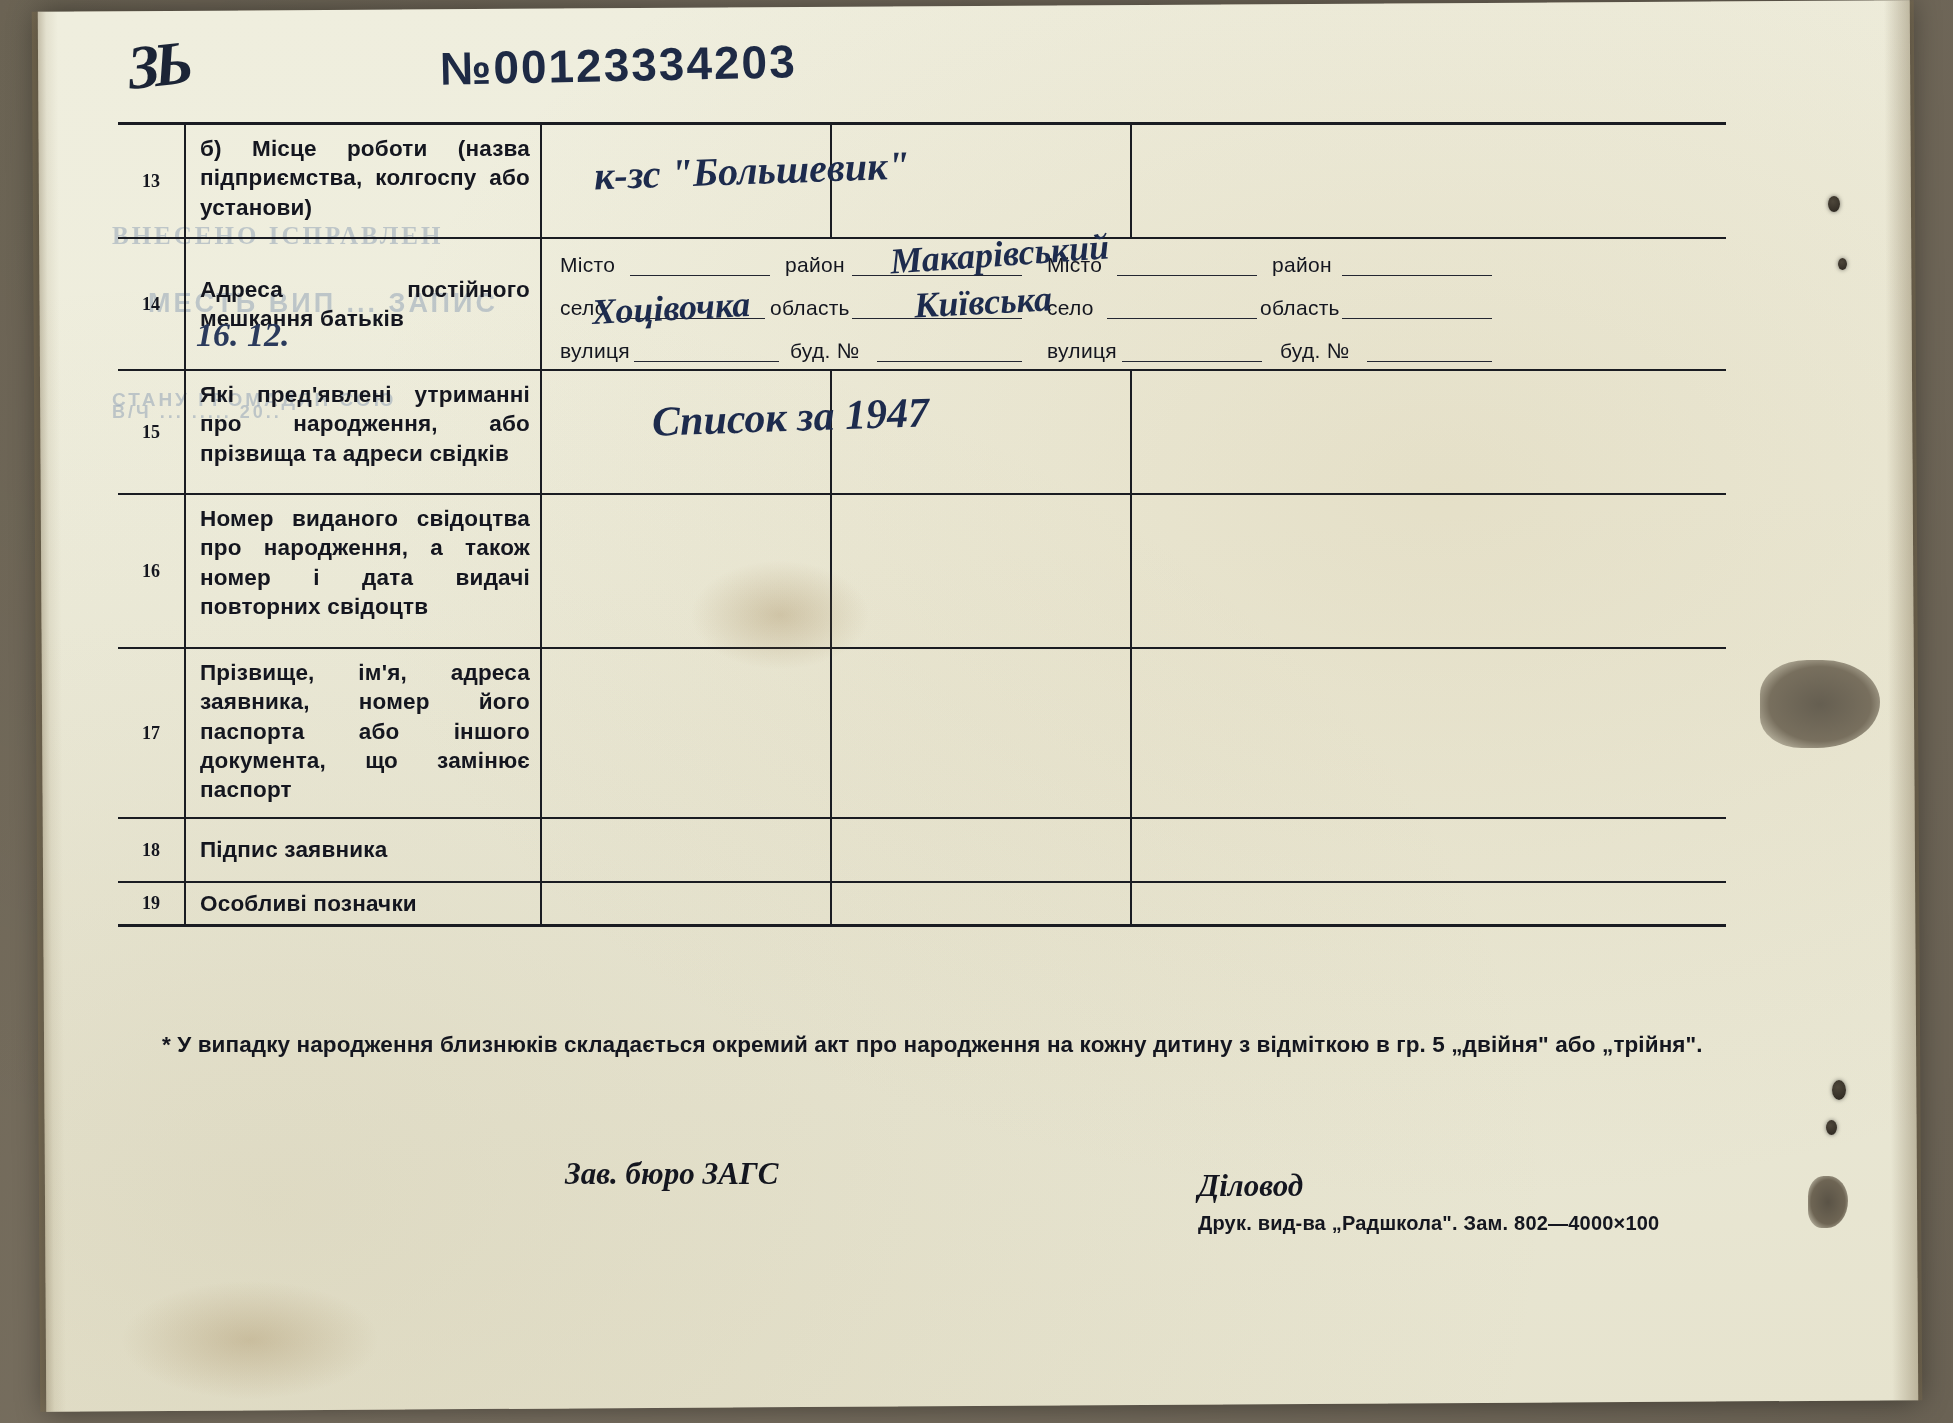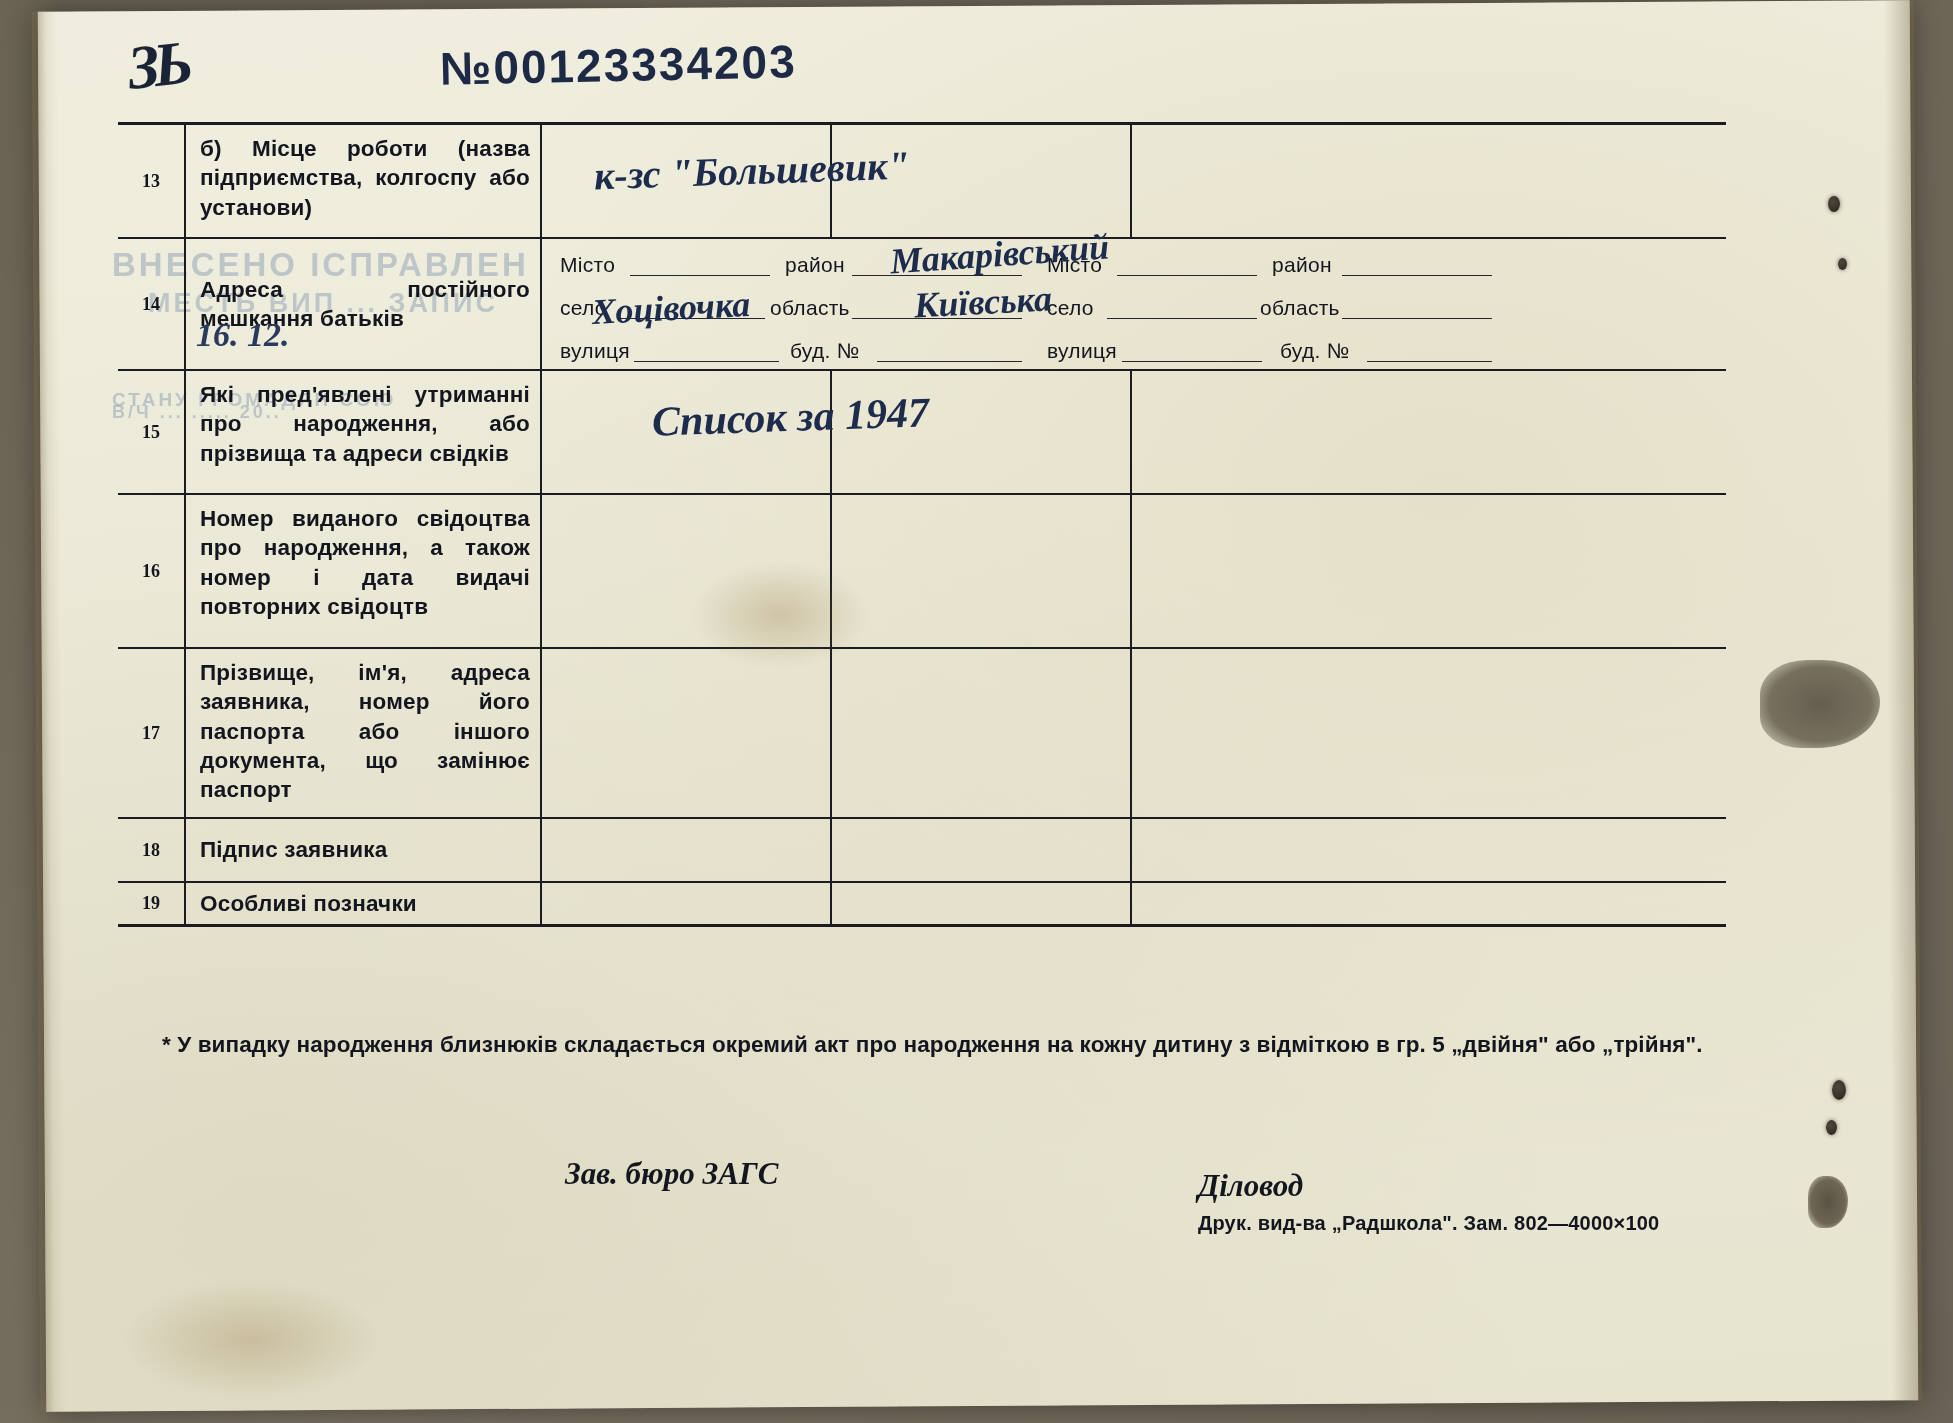--- a/index.html
+++ b/index.html
@@ -63,21 +63,21 @@
   .stamp {
     position: absolute;
     color: #7b90ad;
     opacity: 0.42;
     font-family: "Liberation Sans", sans-serif;
     font-weight: bold;
     letter-spacing: 3px;
     pointer-events: none;
     white-space: nowrap;
   }
-  .stamp.s1 { left: 112px; top: 246px; font-size: 33px; }
+  .stamp.s1 { left: 112px; top: 222px; font-size: 25px; font-family: Liberation Serif, serif; }
   .stamp.s2 { left: 112px; top: 288px; font-size: 27px; margin-left: 36px; }
   .stamp.s3 { left: 112px; top: 345px; font-size: 19px; margin-top: 44px; }
   .stamp.s4 { left: 112px; top: 402px; font-size: 18px; }
 
   
   #top-scribble {
     position: absolute;
     left: 128px; top: 30px;
     font-family: "Liberation Serif", serif;
     font-size: 62px;

